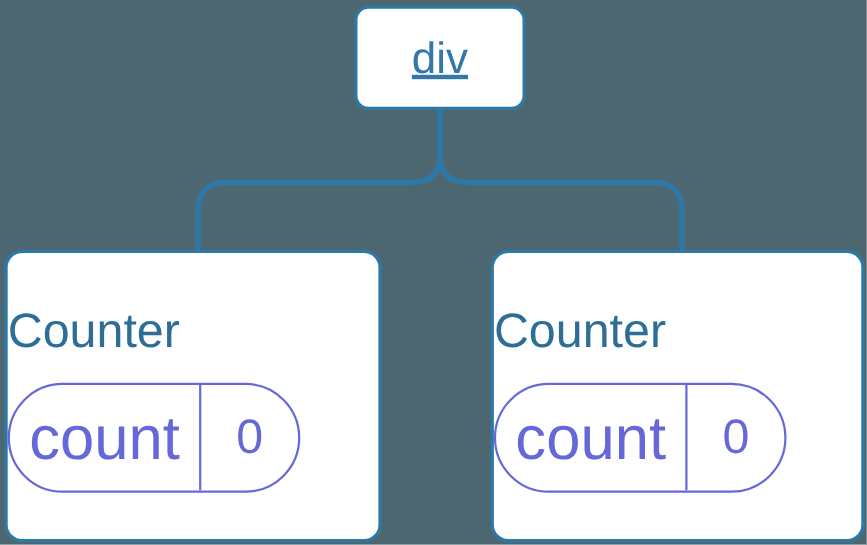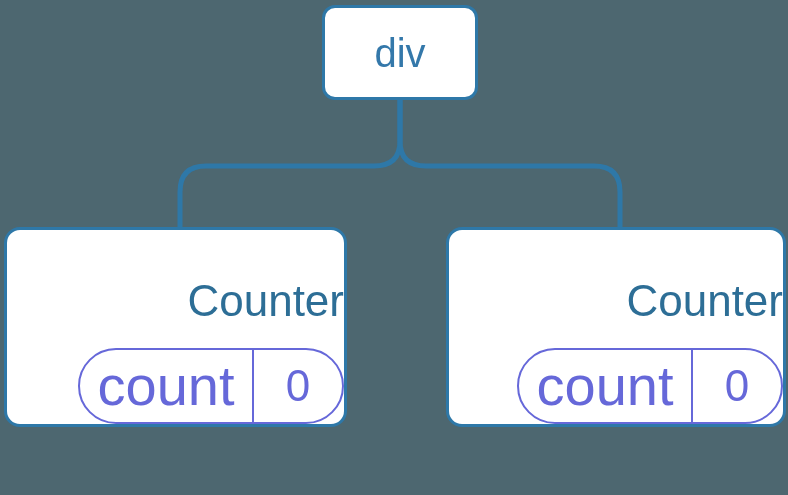--- a/index.html
+++ b/index.html
@@ -43,32 +43,33 @@
     border-radius: 13px;
     display: flex;
     align-items: center;
     justify-content: center;
   }
   .root-label {
     font-size: 40px;
     font-weight: 500;
     color: var(--root-text, #3478aa);
     line-height: 1;
+    text-decoration: underline;
   }
   .card {
     position: absolute;
     top: 227px;
-    height: 200px;
+    height: 266px;
     box-sizing: border-box;
     background: var(--card-bg, #ffffff);
     border: 3px solid var(--connector, #2e78a8);
     border-radius: 16px;
     display: flex;
     flex-direction: column;
-    align-items: flex-end;
+    align-items: flex-start;
     padding-top: 46px;
   }
   .card-left  { left: 4px;   width: 343px; }
   .card-right { left: 446px; width: 340px; }
   .card-title {
     font-size: 44px;
     font-weight: 500;
     line-height: 1.15;
     color: var(--title-text, #2d6e96);
   }

